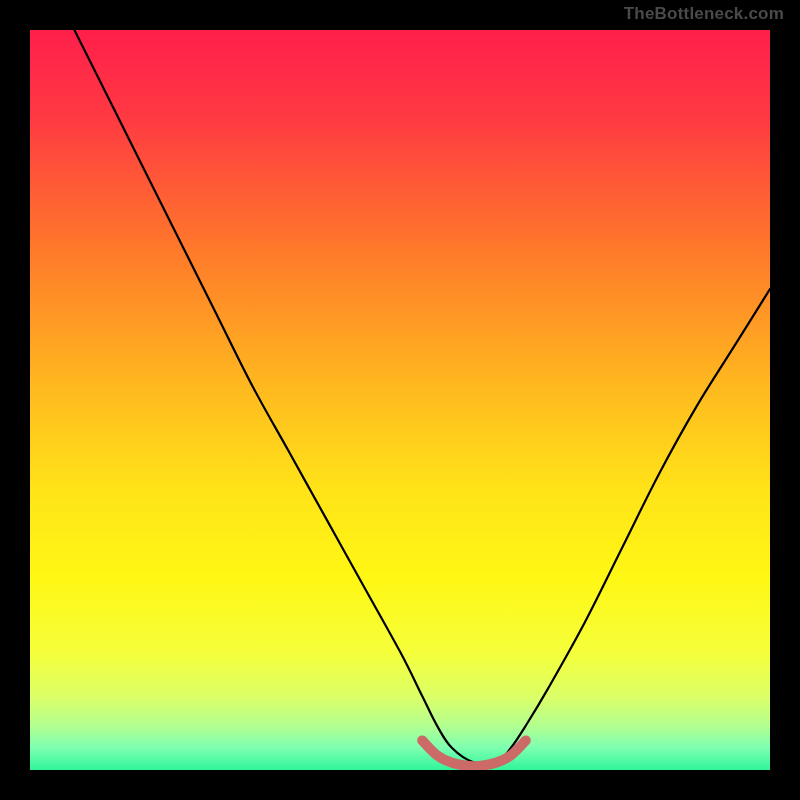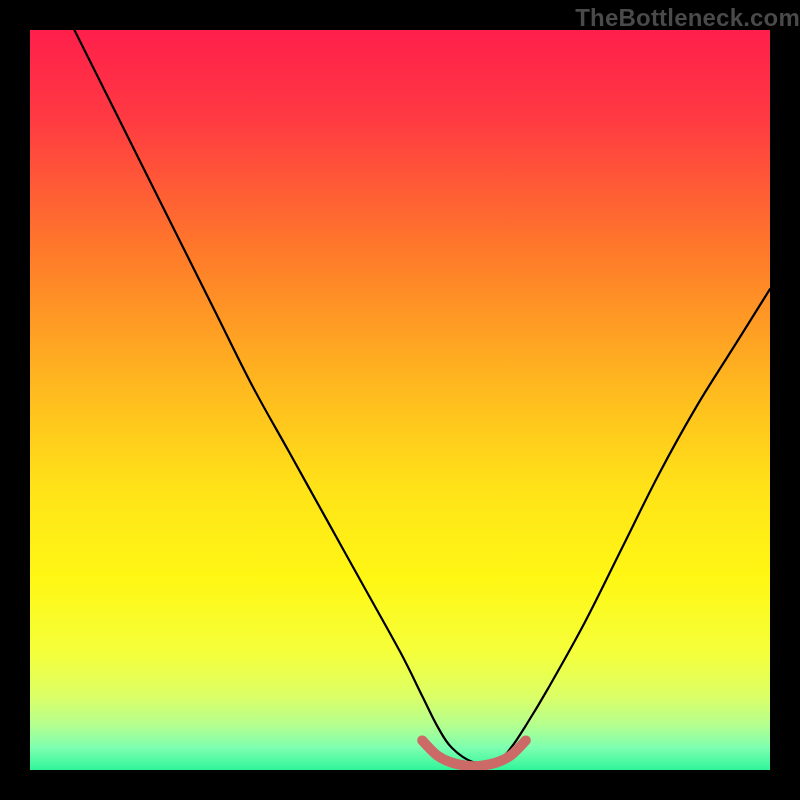--- a/index.html
+++ b/index.html
@@ -13,23 +13,23 @@
   }
   .frame {
     position: relative;
     width: 800px;
     height: 800px;
     background: #000;
   }
   .watermark {
     position: absolute;
     top: 4px;
-    right: 0;
+    right: 16px;
     color: #4a4a4a;
-    font-size: 24px;
+    font-size: 17px;
     font-weight: 600;
     z-index: 10;
     letter-spacing: 0.2px;
   }
   svg.plot {
     position: absolute;
     top: 30px;
     left: 30px;
     width: 740px;
     height: 740px;

